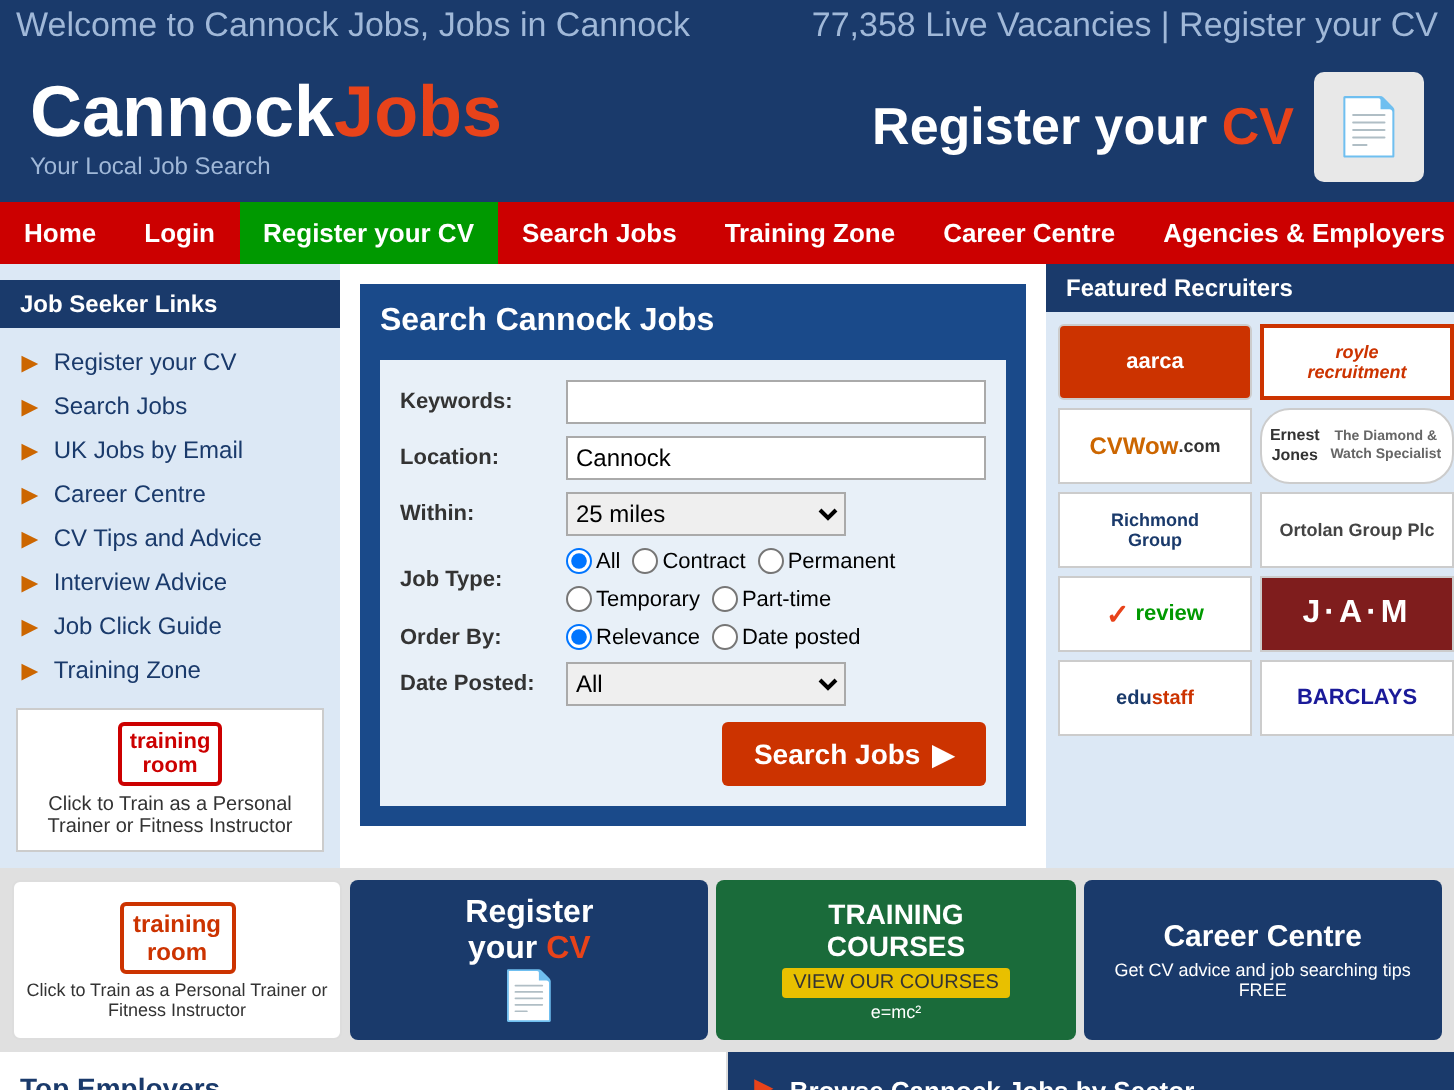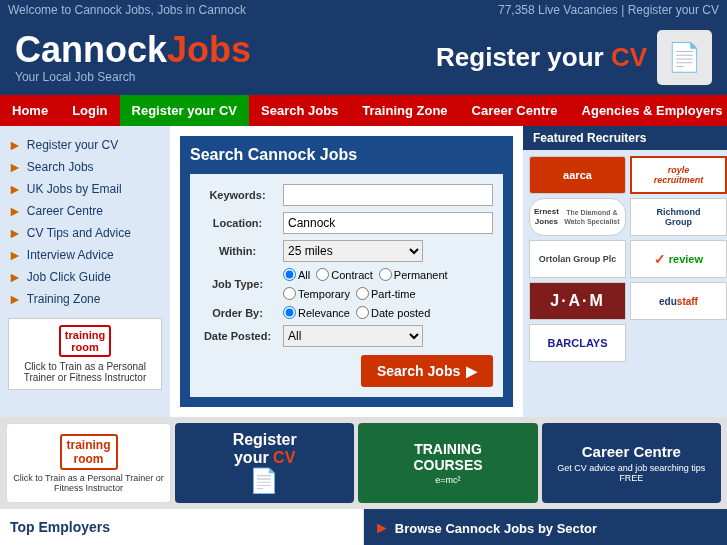--- a/index.html
+++ b/index.html
@@ -1,19 +1,19 @@
 <!DOCTYPE html>
 <html><head>
   <meta charset="utf-8">
   <style>
     * { margin: 0; padding: 0; box-sizing: border-box; }
     body { font-family: Arial, sans-serif; font-size: 12px; width: 727px; background: #f0f0f0; }
 
     
-    .top-bar { background: #1a3a6b; color: #a0b8d8; font-size: 12px; padding: 3px 8px; display: flex; justify-content: space-between; }
+    .top-bar { background: #1a3a6b; color: #a0b8d8; font-size: 17px; padding: 3px 8px; display: flex; justify-content: space-between; }
 
     
     .header { background: #1a3a6b; padding: 10px 15px; display: flex; align-items: center; justify-content: space-between; }
     .logo-area { display: flex; flex-direction: column; }
     .logo-text { font-size: 36px; font-weight: bold; line-height: 1; }
     .logo-cannock { color: white; }
     .logo-jobs { color: #e8431a; }
     .logo-tagline { color: #a0b8d8; font-size: 12px; margin-top: 2px; }
     .register-cv-banner { display: flex; align-items: center; background: #1a3a6b; }
     .register-cv-text { color: white; font-size: 26px; font-weight: bold; margin-right: 10px; }
@@ -36,21 +36,21 @@
     .sidebar-training { margin-top: 8px; background: white; margin: 8px 8px 0; padding: 6px; text-align: center; border: 1px solid #ccc; }
     .training-logo { font-size: 11px; font-weight: bold; color: #c00; border: 2px solid #c00; border-radius: 3px; display: inline-block; padding: 2px 4px; margin-bottom: 4px; }
     .training-text { font-size: 10px; color: #333; }
 
     
     .search-area { flex: 1; padding: 10px; background: white; }
     .search-box { background: #1a4a8a; padding: 10px; }
     .search-box-title { color: white; font-size: 16px; font-weight: bold; margin-bottom: 10px; }
     .search-form { background: #e8f0f8; padding: 10px; }
     .form-row { display: flex; align-items: center; margin-bottom: 6px; font-size: 12px; }
-    .form-label { width: 75px; text-align: center; margin-right: 8px; color: #333; font-weight: bold; font-size: 11px; }
+    .form-label { width: 75px; text-align: left; margin-right: 8px; color: #333; font-weight: bold; font-size: 11px; }
     .form-input { flex: 1; }
     .form-input input[type=text] { width: 210px; height: 22px; border: 1px solid #aaa; padding: 2px 4px; font-size: 12px; }
     .form-input select { width: 140px; height: 22px; border: 1px solid #aaa; font-size: 12px; }
     .radio-group { display: flex; align-items: center; gap: 6px; font-size: 11px; flex-wrap: wrap; }
     .radio-group label { display: flex; align-items: center; gap: 2px; }
     .search-btn-row { display: flex; justify-content: flex-end; margin-top: 8px; }
     .search-btn { background: #cc3300; color: white; border: none; padding: 8px 16px; font-size: 14px; font-weight: bold; cursor: pointer; border-radius: 3px; display: flex; align-items: center; gap: 6px; }
 
     
     .recruiters { width: 210px; min-width: 210px; background: #dce8f5; padding: 0; }
@@ -108,20 +108,21 @@
   <div class="nav-item">Search Jobs</div>
   <div class="nav-item">Training Zone</div>
   <div class="nav-item">Career Centre</div>
   <div class="nav-item">Agencies &amp; Employers</div>
 
 </div>
 
 <div class="main-content">
 
   <div class="sidebar">
+    <div class="sidebar-title">Job Seeker Links</div>
     <div class="sidebar-item">
       <span class="sidebar-arrow">►</span>
       <span>Register your CV</span>
     </div>
     <div class="sidebar-item">
       <span class="sidebar-arrow">►</span>
       <span>Search Jobs</span>
     </div>
     <div class="sidebar-item">
       <span class="sidebar-arrow">►</span>
@@ -227,20 +228,21 @@
       </div>
     </div>
   </div>
 
   <div class="recruiters">
     <div class="recruiters-title">Featured Recruiters</div>
     <div class="recruiters-grid">
 
       <div class="recruiter-logo recruiter-aarca" style="background:#cc3300;color:white;font-size:11px;font-weight:bold;">aarca</div>
       <div class="recruiter-logo recruiter-royle" style="color:#cc3300;font-style:italic;font-size:9px;border:2px solid #cc3300;padding:3px;">royle<br>recruitment</div>
+      <div class="recruiter-logo" style="color:#cc6600;font-weight:bold;font-size:12px;">CVWow<br><span style="font-size:9px;color:#333;">.com</span></div>
       <div class="recruiter-logo" style="font-size:8px;text-align:center;line-height:1.3;border-radius:15px;">Ernest Jones<br><span style="font-size:7px;color:#666;">The Diamond &amp; Watch Specialist</span></div>
       <div class="recruiter-logo" style="color:#1a3a6b;font-size:9px;font-weight:bold;">Richmond<br>Group</div>
       <div class="recruiter-logo" style="font-size:9px;color:#444;">Ortolan Group Plc</div>
       <div class="recruiter-logo" style="font-size:11px;color:#009900;display:flex;align-items:center;gap:3px;">
         <span style="color:#e8431a;font-size:14px;">✓</span> review
       </div>
       <div class="recruiter-logo recruiter-jam" style="background:#7f1d1d;color:white;font-size:16px;font-weight:bold;letter-spacing:2px;">J·A·M</div>
       <div class="recruiter-logo" style="color:#1a3a6b;font-size:10px;font-weight:bold;">edu<span style="color:#cc3300;">staff</span></div>
       <div class="recruiter-logo" style="color:#1a1a99;font-size:11px;font-weight:bold;">BARCLAYS</div>
 
@@ -253,20 +255,21 @@
   <div class="promo-banner promo-training" style="background:white;border:1px solid #ddd;flex-direction:column;min-width:140px;max-width:165px;">
     <div style="color:#cc3300;font-weight:bold;font-size:12px;border:2px solid #cc3300;border-radius:3px;padding:2px 5px;margin-bottom:3px;">training<br>room</div>
     <div style="font-size:9px;color:#333;">Click to Train as a Personal Trainer or Fitness Instructor</div>
   </div>
   <div class="promo-banner promo-register" style="background:#1a3a6b;color:white;flex-direction:column;min-width:130px;">
     <div style="font-size:16px;font-weight:bold;color:white;">Register<br>your <span style="color:#e8431a;">CV</span></div>
     <div style="font-size:24px;">📄</div>
   </div>
   <div class="promo-banner promo-courses" style="background:#1a6b3a;color:white;flex-direction:column;min-width:130px;">
     <div style="font-size:14px;font-weight:bold;">TRAINING<br>COURSES</div>
+    <div style="font-size:10px;background:#e8c000;color:#333;padding:2px 6px;border-radius:2px;margin-top:3px;">VIEW OUR COURSES</div>
     <div style="font-size:9px;margin-top:2px;">e=mc²</div>
   </div>
   <div class="promo-banner promo-career" style="background:#1a3a6b;color:white;flex-direction:column;min-width:130px;">
     <div style="font-size:15px;font-weight:bold;">Career Centre</div>
     <div style="font-size:9px;margin-top:3px;">Get CV advice and job searching tips FREE</div>
   </div>
 </div>
 
 <div class="bottom-row">
 

